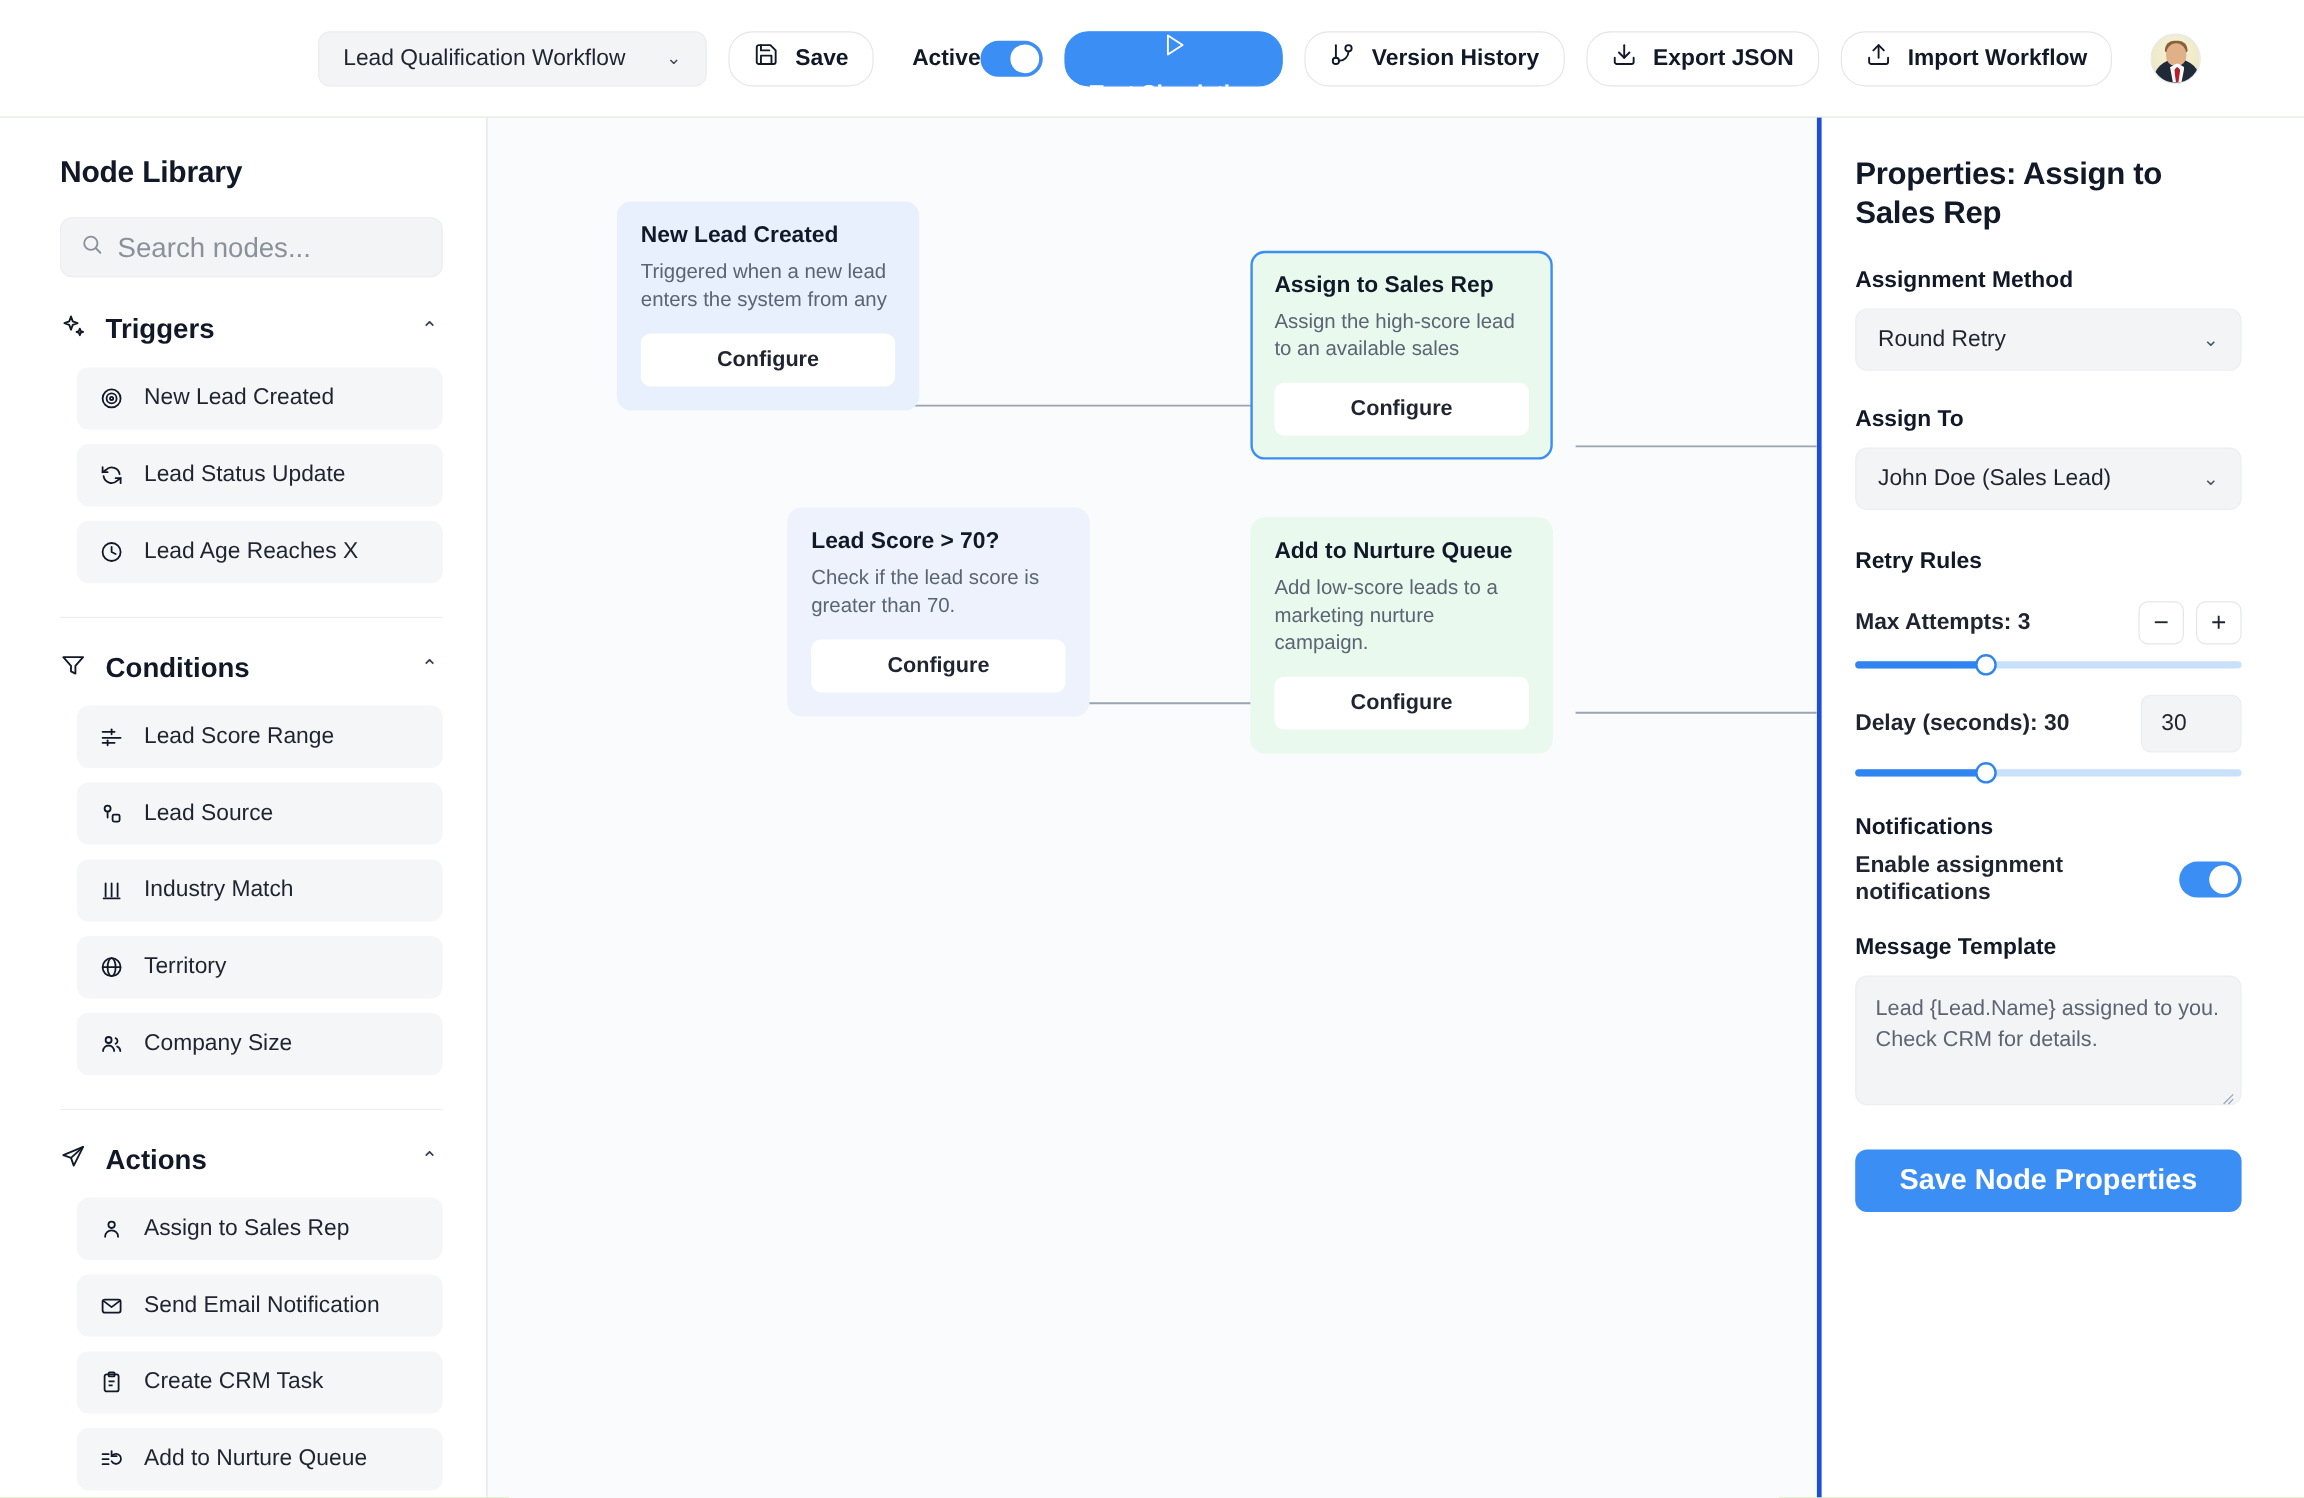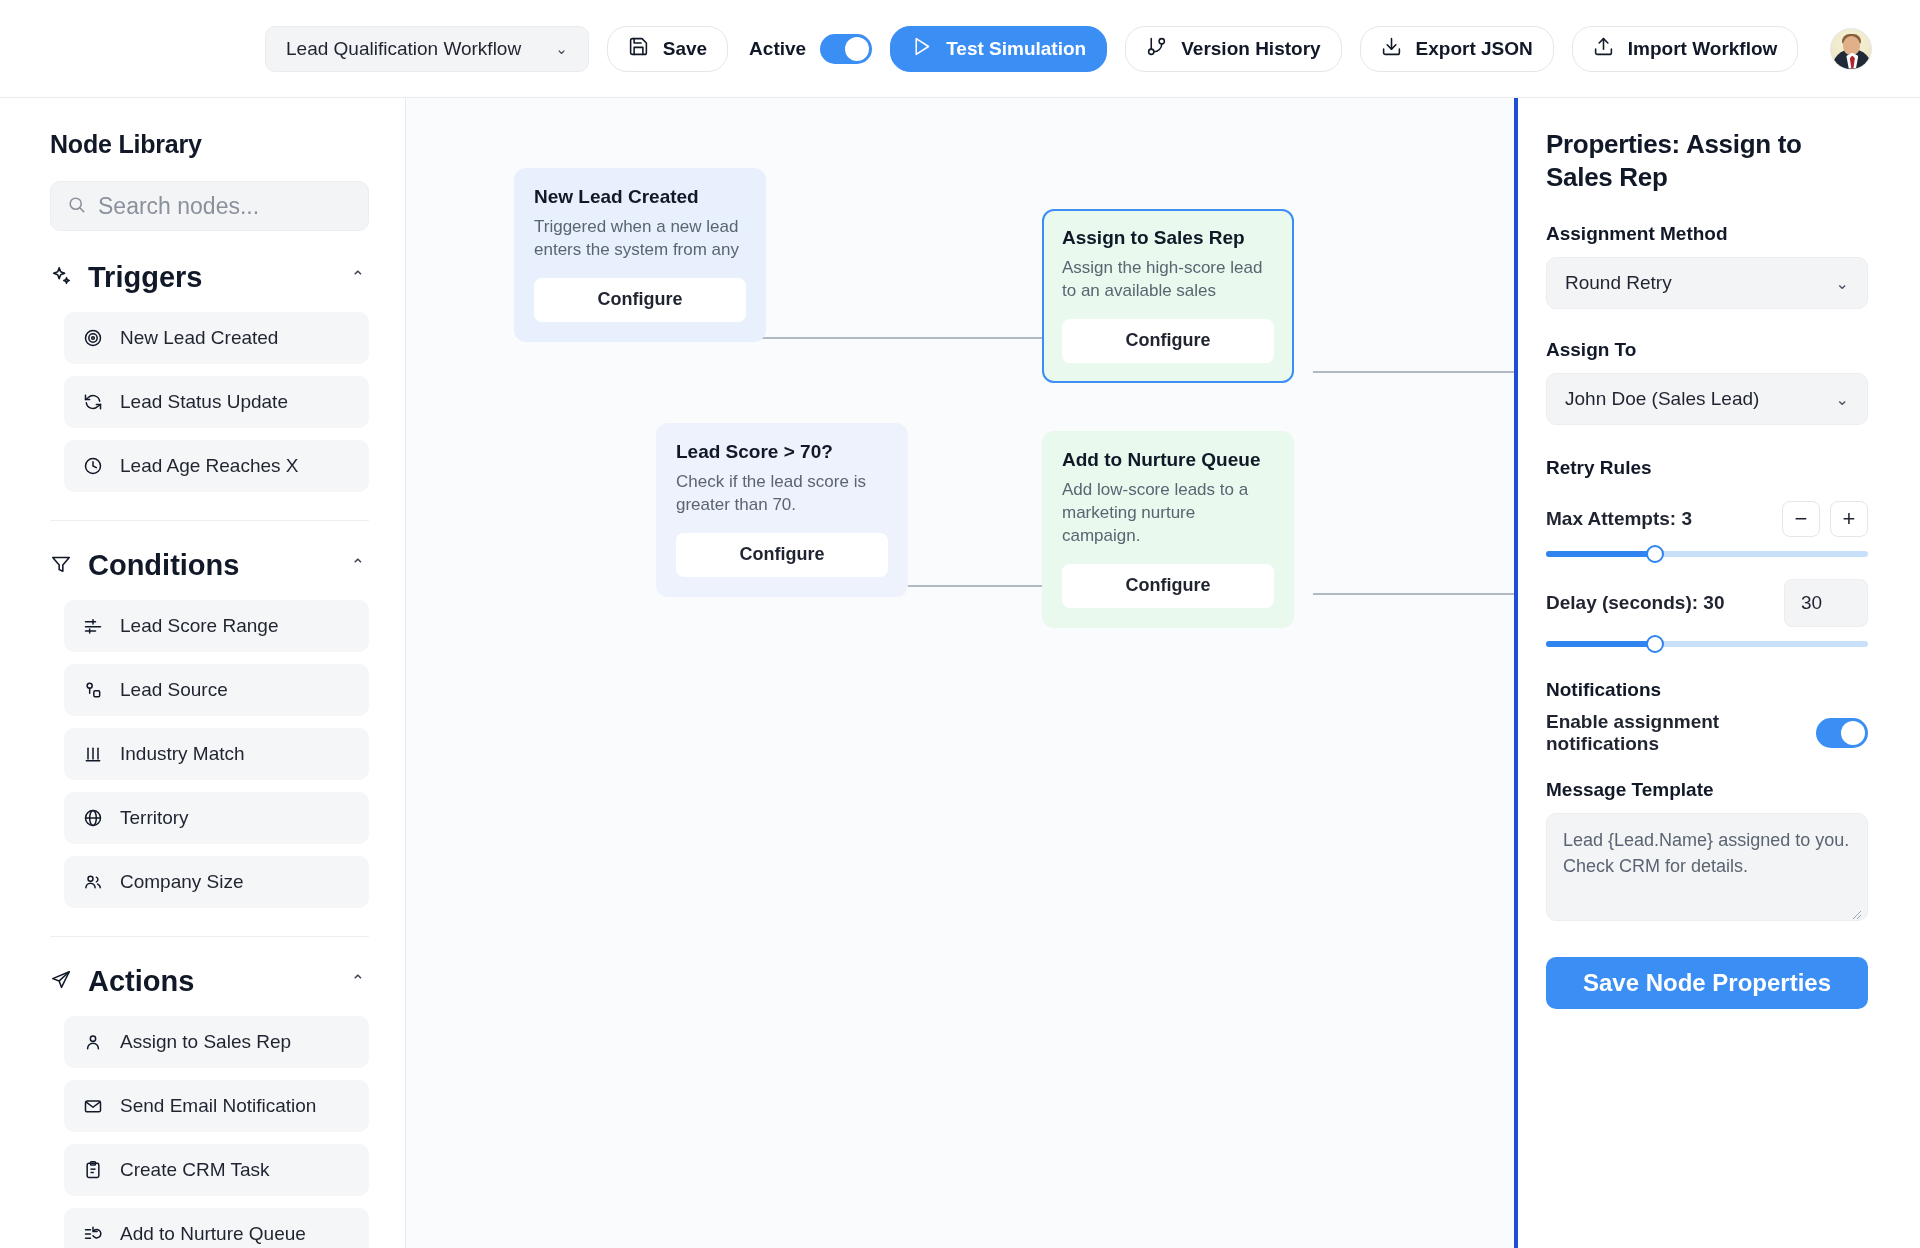--- a/index.html
+++ b/index.html
@@ -30,24 +30,24 @@
     height:46px; padding: 0 20px; display:flex; align-items:center; gap:34px;
     font-size:19px; color:#1f2430; cursor:pointer; white-space:nowrap;
   }
   .wf-select .chev { font-size:15px; color:#3b4252; line-height:1; }
   .tb-btn {
     background:#ffffff; border:1px solid #e4e6ea; border-radius:20px;
     height:46px; padding:0 20px; display:flex; align-items:center; gap:14px;
     font-size:19px; font-weight:700; color:#111827; cursor:pointer; white-space:nowrap;
   }
   .tb-btn.primary {
-    background:#3b8ef4; border-color:#3b8ef4; color:#ffffff;
+    background:#3b8ef4; border-color:#3b8ef4; color:#ffffff;flex-direction:column;
   }
   .tb-btn.primary svg { stroke:#ffffff; }
-  .active-wrap { display:flex; align-items:center; gap:14px; margin-left:3px; }
+  .active-wrap { display:flex; align-items:center; margin-left:14px; }
   .active-label { font-size:19px; font-weight:700; color:#111827; }
   .toggle {
     width:52px; height:30px; border-radius:15px; background:#3b8ef4;
     position:relative; cursor:pointer; flex:none;
   }
   .toggle .knob {
     width:24px; height:24px; border-radius:50%; background:#fff;
     position:absolute; top:3px; right:3px;
   }
   .avatar {
@@ -82,21 +82,21 @@
   .search-box input {
     border:none; outline:none; background:transparent; font-size:23px;
     color:#374151; font-family:inherit; width:100%;
   }
   .search-box input::placeholder { color:#8b919c; }
   .group { margin-top:30px; }
   .group + .group { border-top:1px solid #eceef1; padding-top:28px; margin-top:28px; }
   .group-head {
     display:flex; align-items:center; gap:16px; cursor:pointer; padding-right:4px;
   }
-  .group-head .gtitle { font-size:29px; font-weight:700; color:#111827; flex:1; }
+  .group-head .gtitle { font-size:23px; font-weight:700; color:#111827; flex:1; }
   .group-head .gchev { font-size:17px; color:#374151; }
   .node-list { margin-top:18px; display:flex; flex-direction:column; gap:12px; }
   .node-item {
     margin-left:14px; height:52px; background:#f5f6f8; border-radius:10px;
     display:flex; align-items:center; gap:16px; padding:0 18px; cursor:grab;
     font-size:19px; color:#1f2430;
   }
   .node-item .ni-ico { width:22px; height:22px; flex:none; display:flex; align-items:center; justify-content:center; }
 
   

